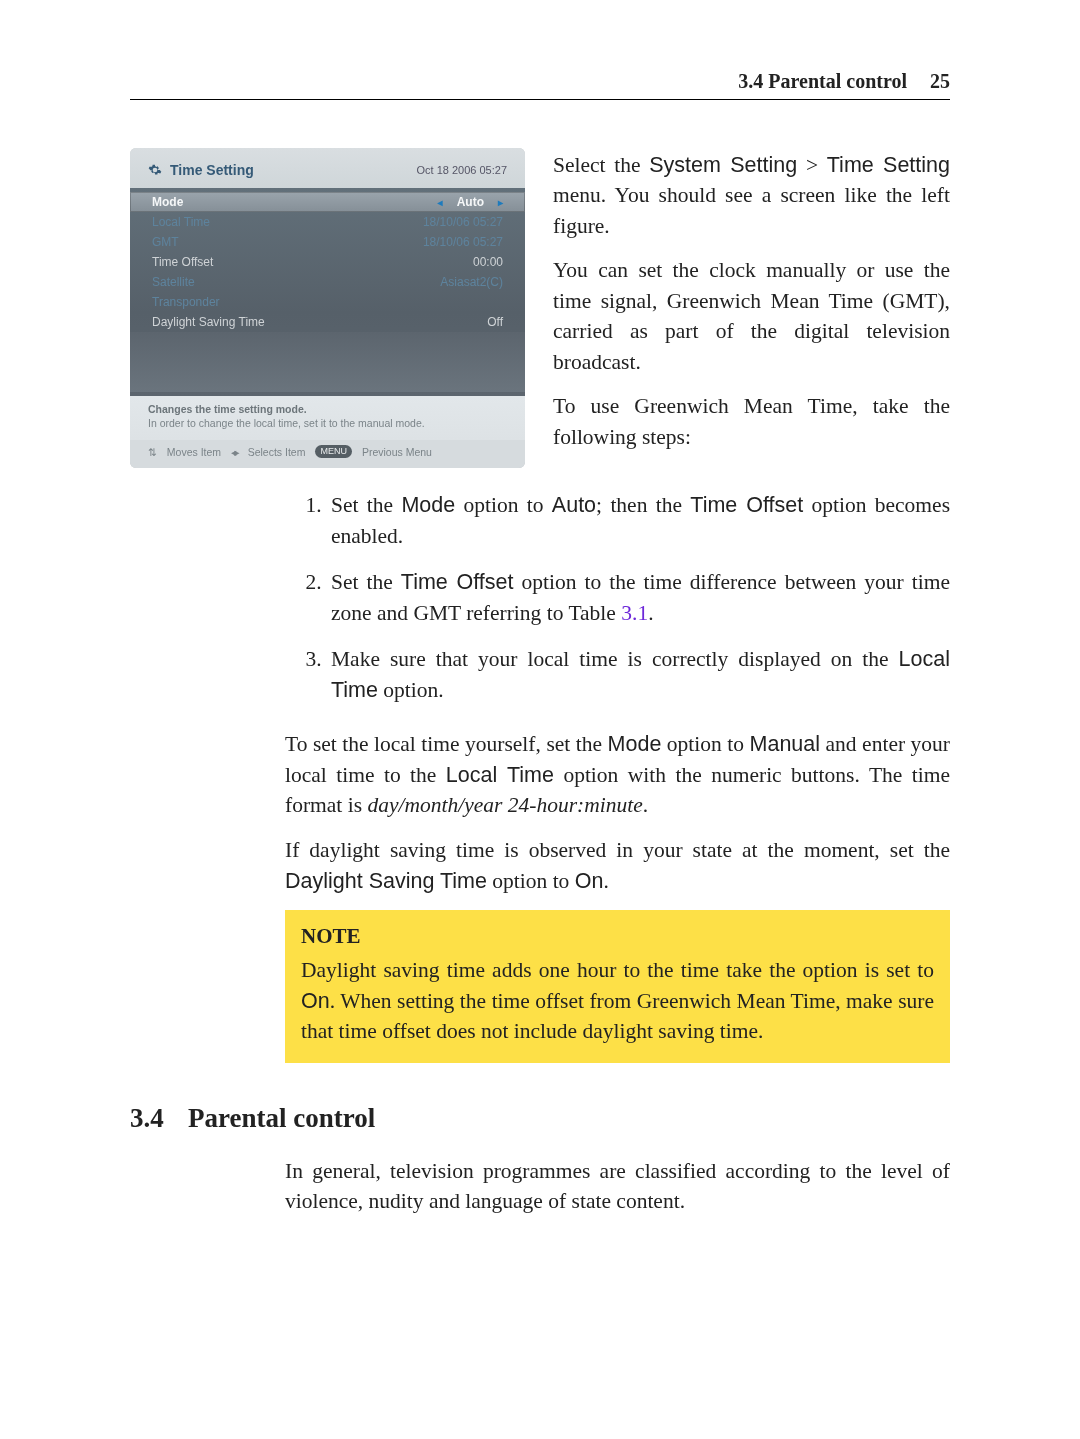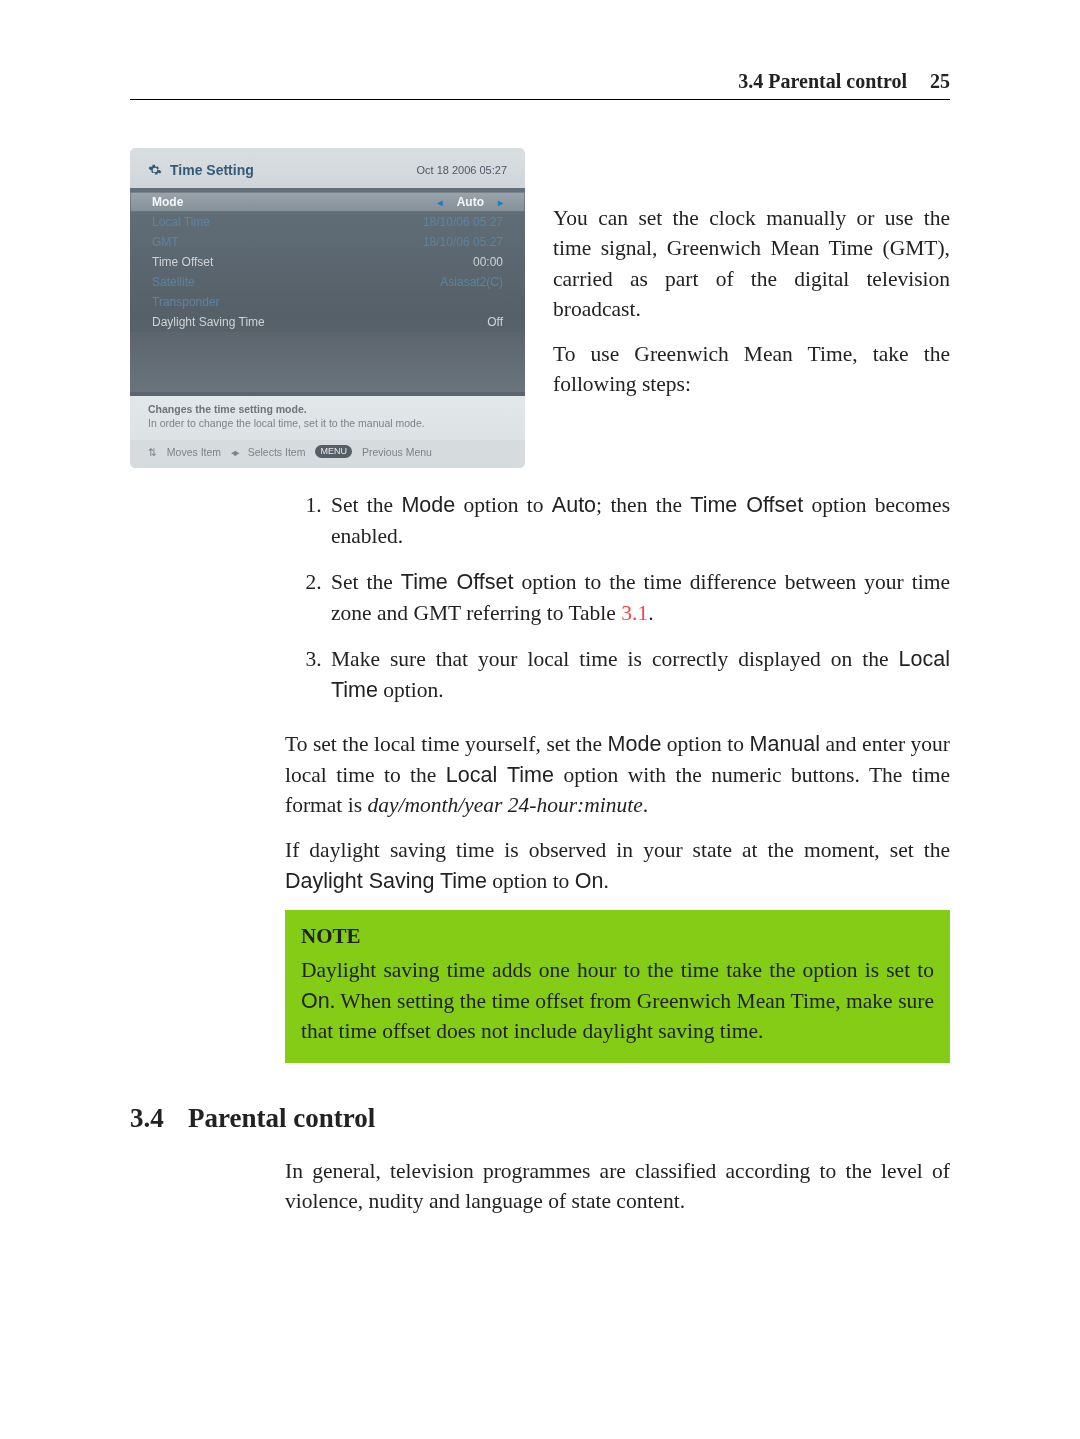--- a/index.html
+++ b/index.html
@@ -109,24 +109,24 @@
   p.body.intro { text-align: justify; }
   .sans { font-family: Arial, Helvetica, sans-serif; }
   .content-block { margin-left: 155px; }
   ol.steps {
     font-size: 21.5px;
     line-height: 1.42;
     padding-left: 42px;
     margin: 22px 0 24px 0;
   }
   ol.steps li { margin-bottom: 16px; text-align: justify; padding-left:4px;}
-  a.link { color:#ef4444; text-decoration:none; }
+  a.link { color:#6d28d9; text-decoration:none; }
   em.fmt { font-style: italic; }
   .note {
-    background: #84cc16;
+    background: #fde047;
     padding: 14px 16px 16px 16px;
     margin-top: 10px;
   }
   .note h4 {
     margin:0 0 6px 0;
     font-size: 21px;
     font-weight: bold;
   }
   .note p { margin:0; font-size:21.5px; line-height:1.42; text-align:justify;}
   h2.section {
@@ -201,20 +201,23 @@
           <span>Moves Item</span>
           <span class="lr"></span>
           <span>Selects Item</span>
           <span class="pill">MENU</span>
           <span>Previous Menu</span>
         </div>
       </div>
     </div>
 
     <div class="rcol">
+      <p class="body intro">
+        <span>Select the </span><span class="sans">System Setting</span><span> &gt; </span><span class="sans">Time Setting</span><span> menu. You should see a screen like the left figure.</span>
+      </p>
       <p class="body">You can set the clock manually or use the time signal, Greenwich Mean Time (GMT), carried as part of the digital television broadcast.</p>
       <p class="body">To use Greenwich Mean Time, take the following steps:</p>
     </div>
   </div>
 
   <div class="content-block">
     <ol class="steps">
       <li>
         <span>Set the </span><span class="sans">Mode</span><span> option to </span><span class="sans">Auto</span><span>; then the </span><span class="sans">Time Offset</span><span> option becomes enabled.</span>
       </li>

